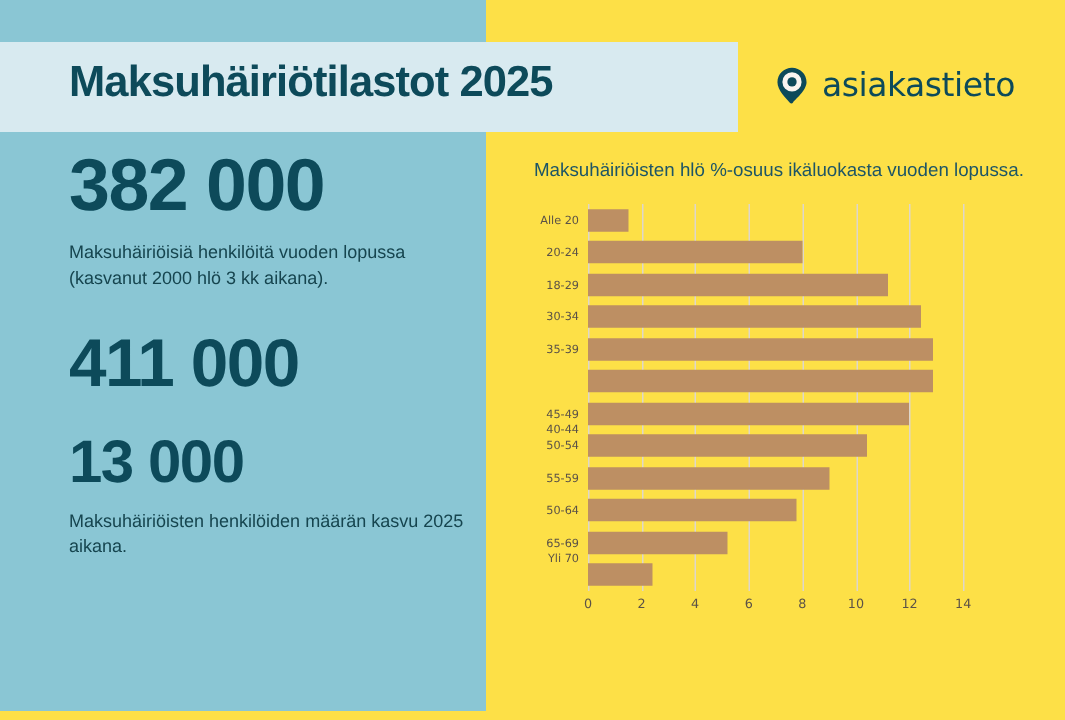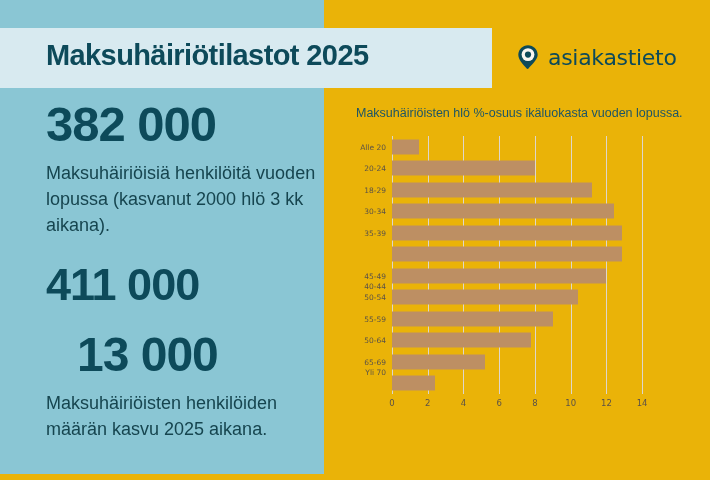--- a/index.html
+++ b/index.html
@@ -10,21 +10,21 @@
     width: 710px;
     height: 480px;
     background: #f9f5f0;
     font-family: "Liberation Sans", sans-serif;
     overflow: hidden;
   }
   #infographic {
     position: relative;
     width: 710px;
     height: 480px;
-    background: #eab308;
+    background: #fde047;
   }
   
   .left-panel {
     position: absolute;
     left: 0;
     top: 0;
     width: 324px;
     height: 474px;
     background: #8ac6d4;
   }
@@ -75,24 +75,24 @@
     width: 270px;
   }
   .stat-number {
     color: #0d4a5a;
     font-weight: bold;
     line-height: 1;
     letter-spacing: -1px;
   }
   .stat-1 .stat-number { font-size: 49px; }
   .stat-2 .stat-number { font-size: 45px; }
-  .stat-3 .stat-number { font-size: 48px; margin-left: 31px; }
+  .stat-3 .stat-number { font-size: 40px; }
   .stat-desc {
     color: #16454f;
-    font-size: 18px;
+    font-size: 12px;
     line-height: 1.45;
     margin-top: 11px;
   }
   .stat-2 { margin-top: 24px; }
   .stat-3 { margin-top: 24px; }
   
   .chart-area {
     position: absolute;
     left: 352px;
     top: 104px;

